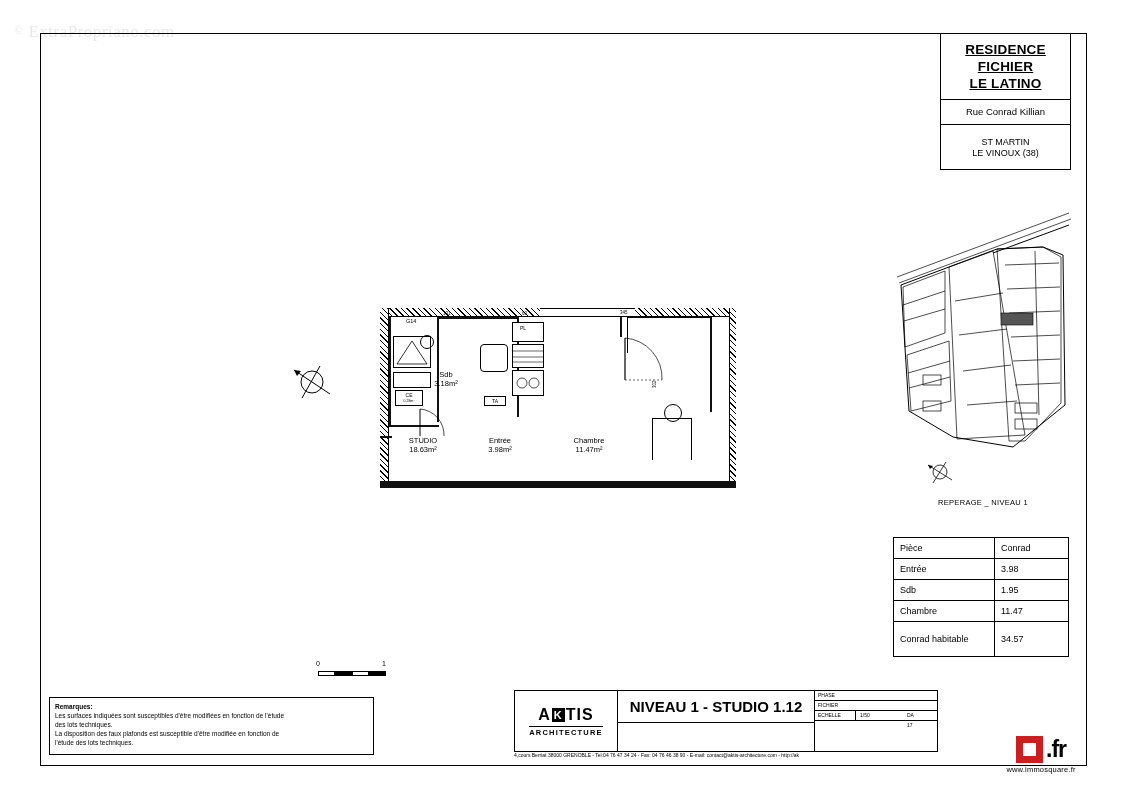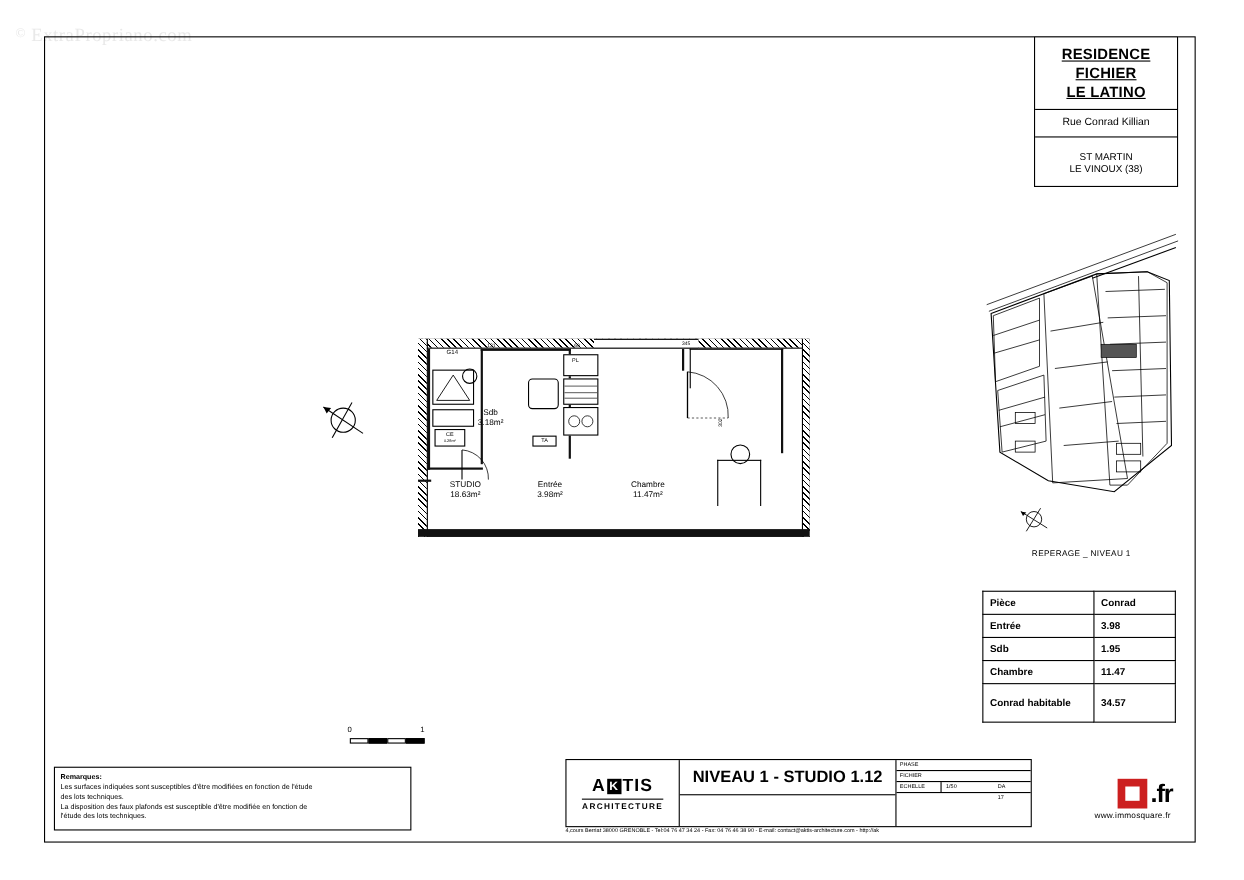--- a/index.html
+++ b/index.html
@@ -81,21 +81,21 @@
   .rep-label{
     position:absolute;left:893px;top:498px;width:180px;
     text-align:center;font-size:7.5px;letter-spacing:.3px;
   }
 
   
   .surf{
     position:absolute;left:893px;top:537px;width:176px;
     border-collapse:collapse;font-size:9px;
   }
-  .surf td,.surf th{border:1px solid #000;padding:3px 6px;text-align:left;font-weight:bold;height:14px;}
+  .surf td,.surf th{border:1px solid #000;padding:3px 6px;text-align:left;font-weight:normal;height:14px;}
   .surf td:first-child{width:88px;}
 
   
   .scalebar{position:absolute;left:318px;top:663px;width:68px;}
   .scalebar .ticks{position:relative;height:6px;margin-top:8px;}
   .sb-seg{position:absolute;top:0;height:5px;border:1px solid #000;box-sizing:border-box;}
   .sb-num{position:absolute;top:-11px;font-size:7px;}
 
   
   .remarks{
@@ -137,21 +137,21 @@
   .cr-row.last{border-bottom:none;}
   .cr-row .sp{position:absolute;left:40px;top:0;bottom:0;width:1px;background:#000;}
   .cr-val{position:absolute;left:45px;top:1px;}
   .cr-val2{position:absolute;left:92px;top:1px;}
   .cart-foot{
     position:absolute;left:514px;top:752px;width:424px;
     font-size:5px;
   }
 
   
-  .immo{position:absolute;left:995px;top:708px;width:92px;}
+  .immo{position:absolute;left:995px;top:736px;width:92px;text-align:center;}
   .immo-mark{display:flex;align-items:center;justify-content:center;}
   .immo-sq{width:27px;height:27px;background:#cc1f1f;display:inline-block;position:relative;}
   .immo-sq::after{content:"";position:absolute;left:7px;top:7px;width:13px;height:13px;background:#fff;}
   .immo-fr{font-size:23px;font-weight:bold;margin-left:3px;letter-spacing:-1px;}
   .immo-url{font-size:7.5px;margin-top:2px;letter-spacing:.2px;}
 </style>
 </head>
 <body>
 
 <div class="page">

